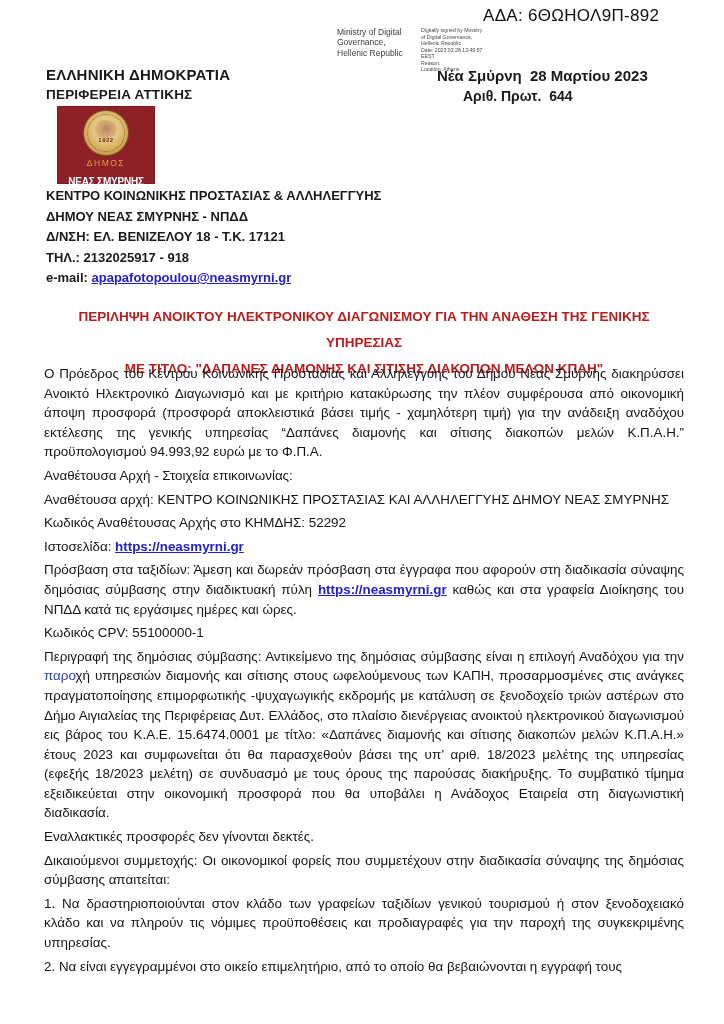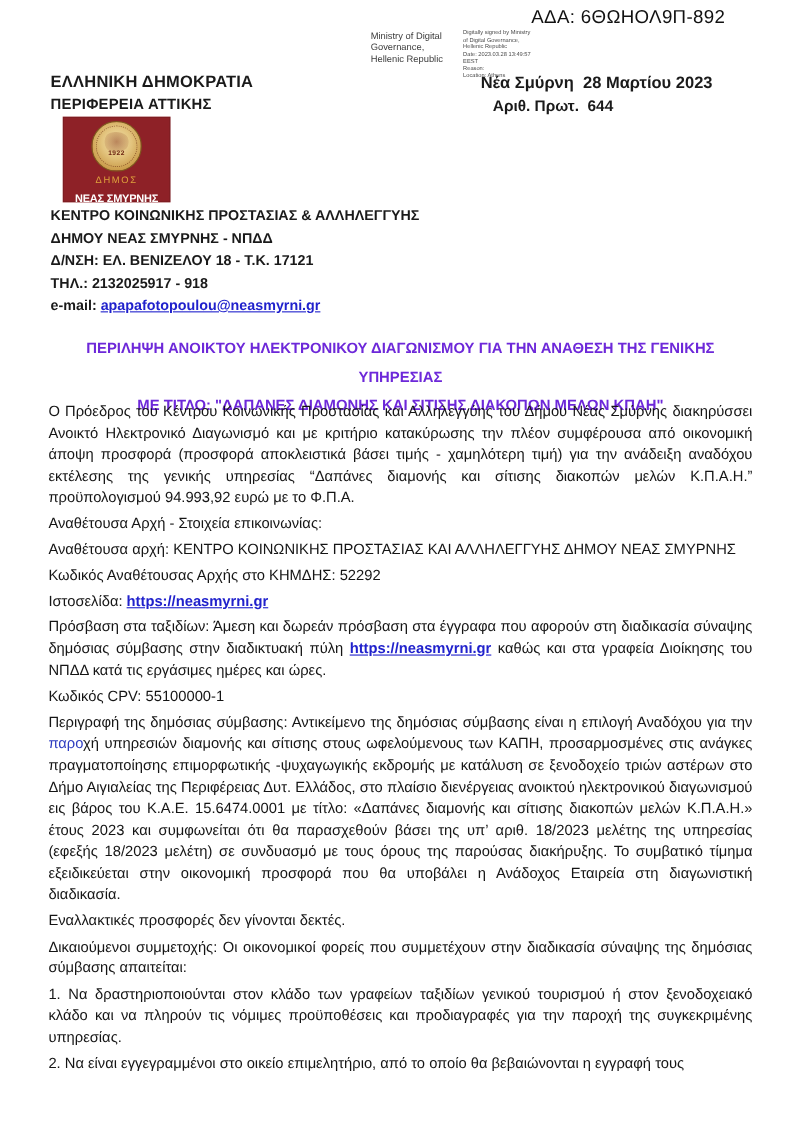--- a/index.html
+++ b/index.html
@@ -26,21 +26,21 @@
     font-size:8.5px;line-height:1.22;color:#3c3c3c;white-space:pre-line;width:78px;
   }
   .sig-details{
     font-size:5.2px;line-height:1.25;color:#4a4a4a;white-space:pre-line;width:80px;
   }
   .left-head{position:absolute;left:46px;top:66px;}
   .left-head .l1{font-size:15px;font-weight:bold;letter-spacing:.2px;white-space:pre;}
   .left-head .l2{font-size:13.5px;font-weight:bold;margin-top:4px;letter-spacing:.2px;white-space:pre;}
   .right-head{position:absolute;left:437px;top:67px;}
   .right-head .date{font-size:15px;font-weight:bold;white-space:pre;}
-  .right-head .prot{font-size:14px;font-weight:bold;margin-top:4px;margin-left:11px;white-space:pre;}
+  .right-head .prot{font-size:14px;font-weight:bold;margin-top:4px;margin-left:26px;white-space:pre;}
   
   .logo{
     position:absolute;left:57px;top:106px;width:98px;height:78px;
     background:var(--logo-red,#8e2127);
     display:flex;flex-direction:column;align-items:center;justify-content:flex-start;
     box-shadow:inset 0 0 0 1px rgba(0,0,0,.15);
   }
   .seal{
     margin-top:4px;width:44px;height:44px;border-radius:50%;
     background:radial-gradient(circle at 50% 42%, #f1e0ac 0%, #e3c47e 40%, #cc9f4e 72%, #b1813a 100%);
@@ -60,21 +60,21 @@
   }
   .logo-l1{margin-top:2px;font-size:8.5px;letter-spacing:1.5px;color:#dfa13c;font-weight:400;}
   .logo-l2{font-size:10px;font-weight:bold;color:#ffffff;letter-spacing:-0.2px;margin-top:8px;white-space:nowrap;}
   
   .contact{position:absolute;left:46px;top:186px;font-size:13px;font-weight:bold;line-height:20.5px;}
   .contact .line{white-space:pre;}
   .contact a{color:var(--link-blue,#2021cc);text-decoration:underline;font-weight:bold;}
   
   .doc-title{
     position:absolute;left:44px;top:304px;width:640px;
-    text-align:center;font-weight:bold;font-size:13.5px;line-height:26px;color:#6d28d9;
+    text-align:center;font-weight:bold;font-size:13.5px;line-height:26px;color:#b91c1c;
   }
   
   .doc-body{
     position:absolute;left:44px;top:364px;width:640px;
     font-size:13.4px;line-height:19.6px;text-align:justify;color:#151515;
   }
   .doc-body p.para{margin:0 0 4px 0;}
   .doc-body .b{font-weight:normal;}
   .doc-body a.link{color:var(--link-blue,#2021cc);font-weight:bold;text-decoration:underline;}
   .doc-body .blue{color:#2e3dc0;}

